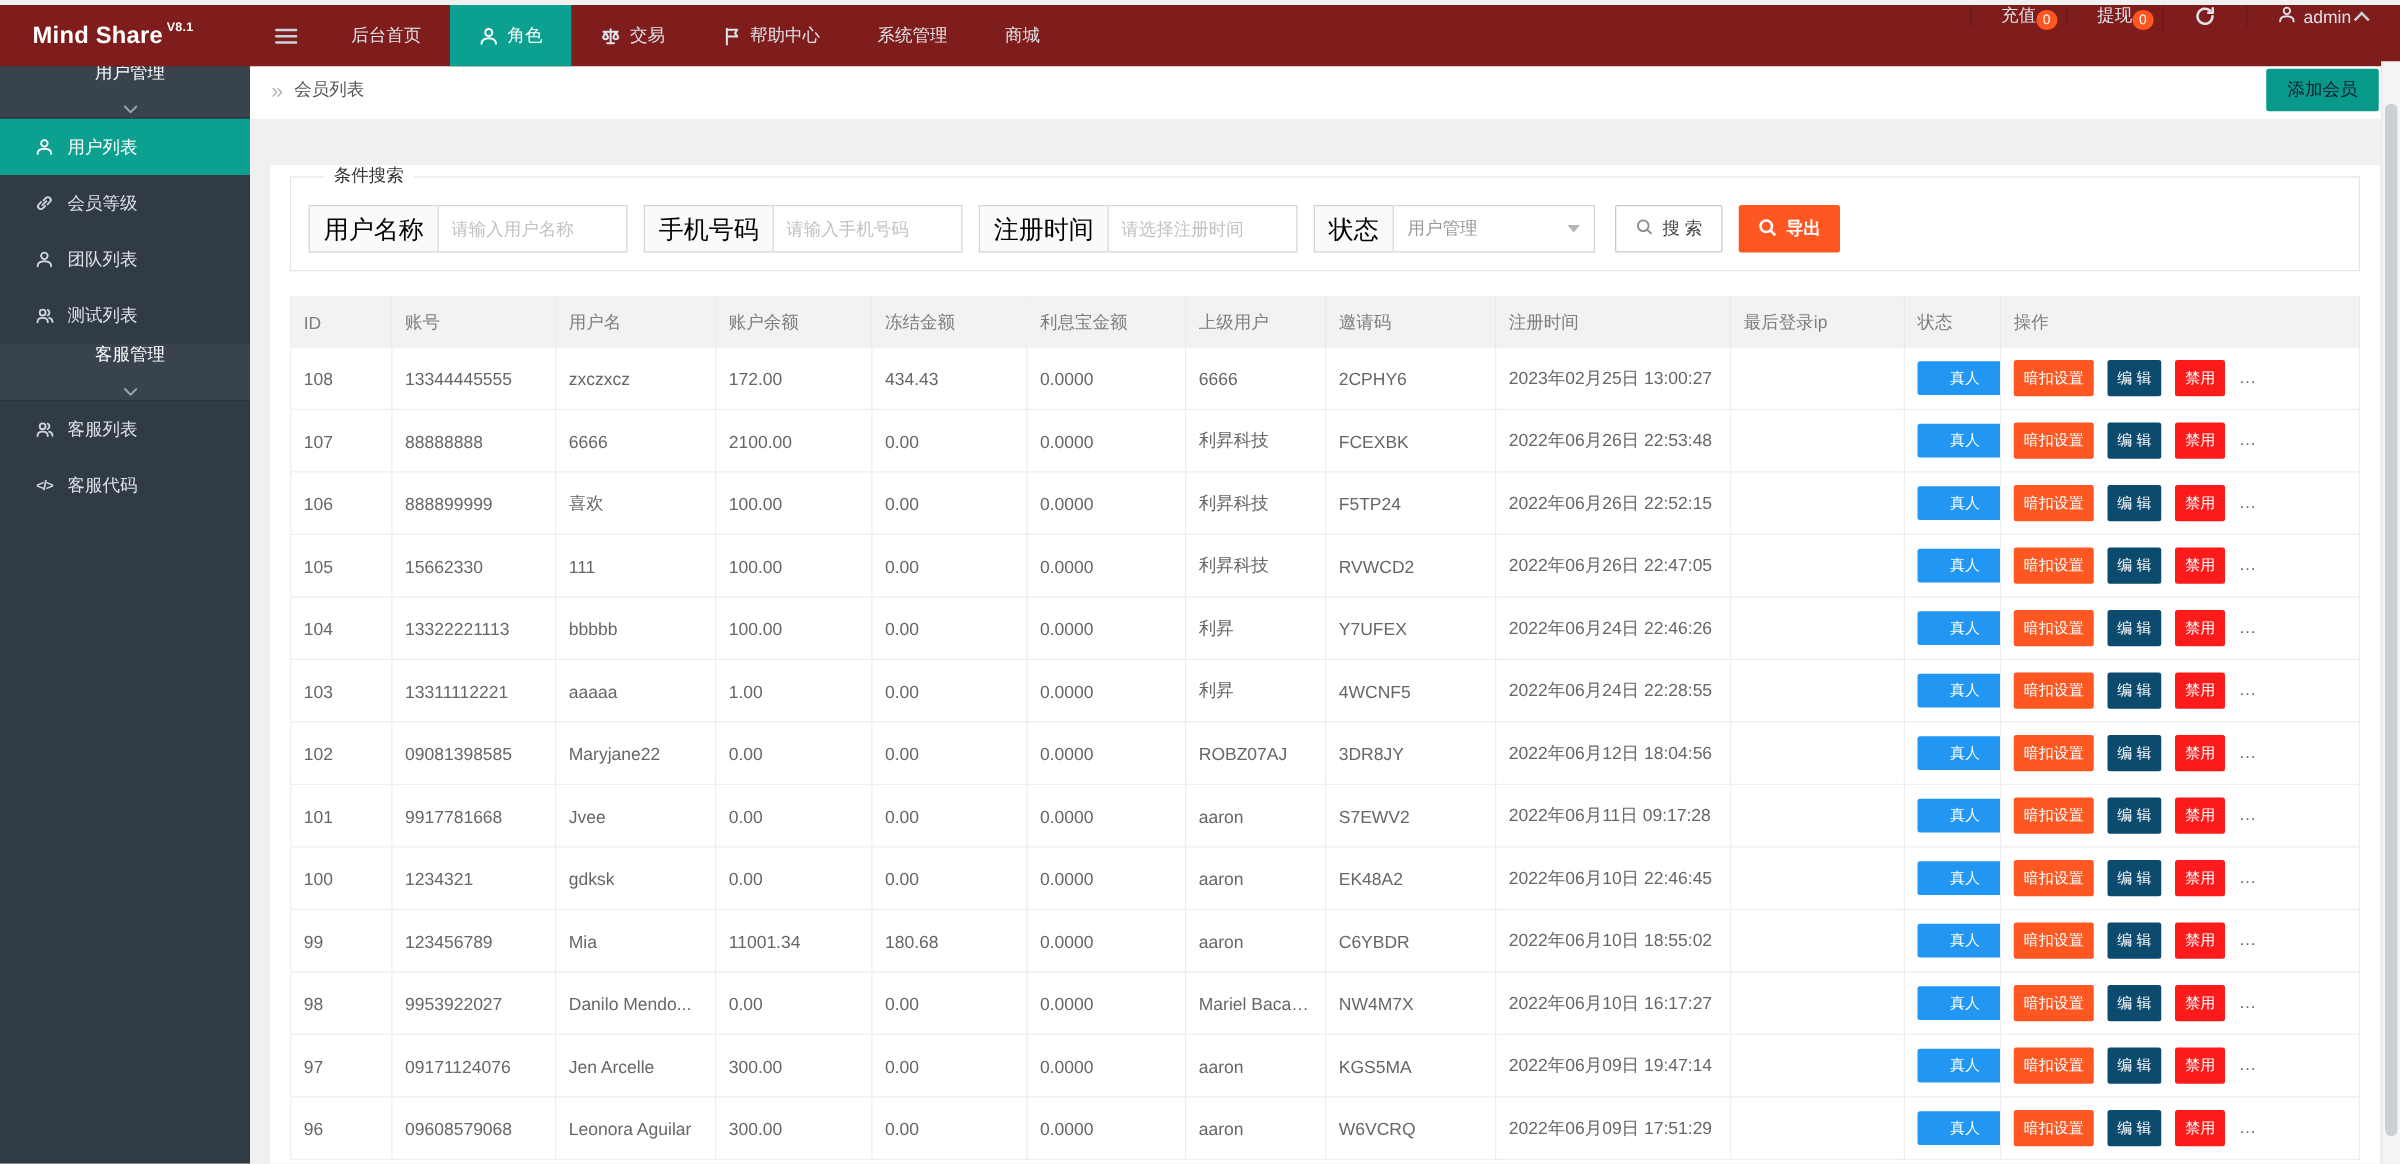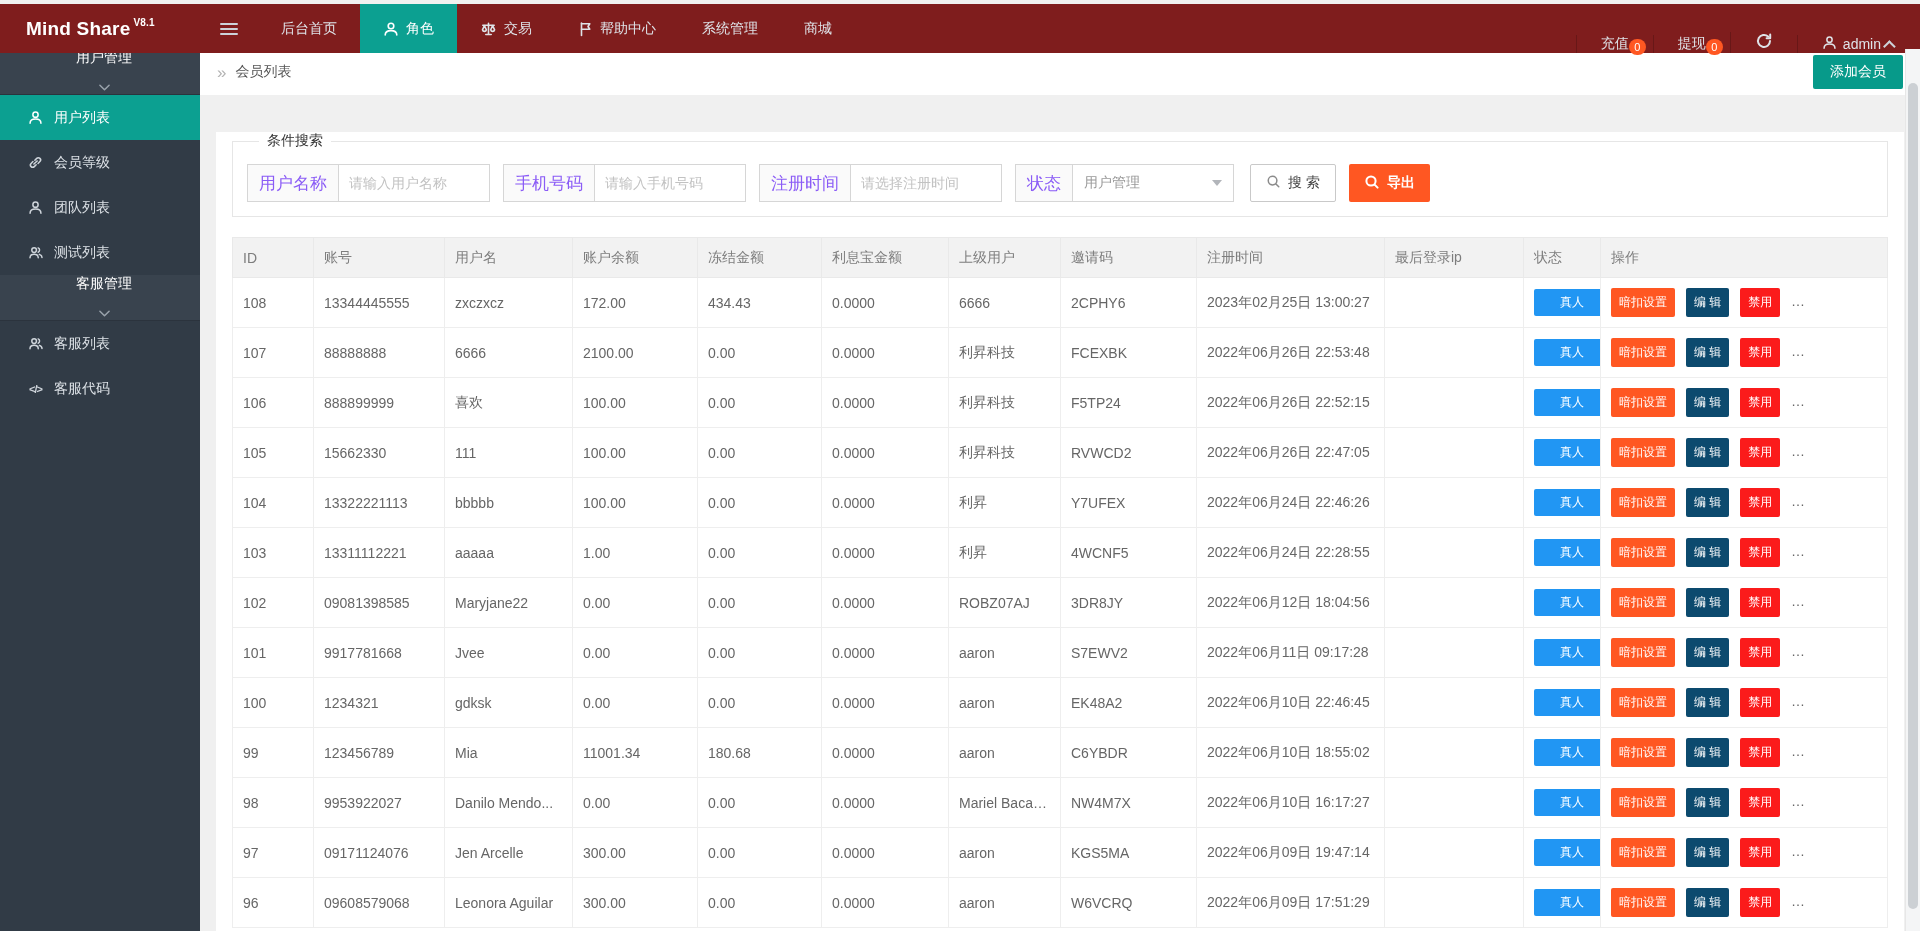--- a/index.html
+++ b/index.html
@@ -21,21 +21,21 @@
   .brand .ver { font-size:10px; font-weight:bold; margin-left:3px; transform:translateY(-6px); }
   .nav-toggle { width:58px; display:flex; align-items:center; justify-content:center; color:#cdd2d9; cursor:pointer; }
   .nav-toggle svg { display:block; }
   .mainnav { display:flex; align-items:stretch; }
   .mainnav a {
     display:flex; align-items:center; gap:7px; padding:0 23px;
     color:#dfe3e8; font-size:14px; text-decoration:none; cursor:pointer;
   }
   .mainnav a.active { background:#0ca091; color:#fff; }
   .nav-ico { display:flex; align-items:center; }
-  .nav-right { margin-left:auto; display:flex; align-items:flex-end; }
+  .nav-right { margin-left:auto; display:flex; align-items:flex-start; }
   .nav-right .nav-r-item {
     position:relative; display:flex; align-items:center; gap:6px; padding:0 24px;
     color:#dfe3e8; font-size:14px; cursor:pointer; border-left:1px solid rgba(0,0,0,.18);
   }
   .badge {
     position:absolute; top:4px; right:7px; background:#ff5722; color:#fff;
     font-size:11px; line-height:16px; min-width:17px; text-align:center;
     border-radius:9px; padding:0 4px; font-style:normal;
   }
   .chev-up { width:9px; height:9px; border-left:2px solid #cdd2d9; border-top:2px solid #cdd2d9; transform:rotate(45deg) translateY(3px); }
@@ -52,31 +52,31 @@
   }
   .side-item .s-ico { display:flex; align-items:center; width:17px; justify-content:center; color:#cfd5db; }
   .side-item.active { background:#0ca091; color:#fff; }
   .side-item.active .s-ico { color:#fff; }
   .code-glyph { font-size:11px; font-weight:bold; letter-spacing:-1px; }
   
   .main { position:absolute; top:49px; left:200px; right:0; bottom:0; background:#f0f0f0; overflow:hidden; }
   .crumb-bar { height:46px; background:#fff; display:flex; align-items:center; justify-content:space-between; padding:0 17px; }
   .crumb { display:flex; align-items:center; gap:9px; color:#555; font-size:14px; }
   .crumb-ico { color:#b3b3b3; font-size:17px; line-height:1; }
-  .add-btn { background:#079a8a; color:#ffffff; border:none; height:34px; padding:0 17px; font-size:14px; border-radius:2px; cursor:pointer; }
+  .add-btn { background:#079a8a; color:#0f172a; border:none; height:34px; padding:0 17px; font-size:14px; border-radius:2px; cursor:pointer; }
   .content { padding:23px 16px 0; }
   .panel { background:#fff; height:813px; padding:0 16px; }
   
   fieldset.search { border:1px solid #e6e6e6; margin:0; margin-top:14px; padding:6px 14px 14px; }
   fieldset.search legend { font-size:14px; color:#333; padding:0 8px; margin-left:12px; }
   .form-row { display:flex; align-items:center; gap:13px; margin-top:8px; }
   .fgroup { display:flex; align-items:stretch; height:38px; }
   .g-label {
     display:flex; align-items:center; background:#fafafa; border:1px solid #d6d6d6;
-    border-right:none; padding:0 11px; font-size:17px; color:#8b5cf6; white-space:nowrap;
+    border-right:none; padding:0 11px; font-size:20px; color:#000000; white-space:nowrap;
   }
   .fgroup input { width:152px; height:38px; border:1px solid #d6d6d6; padding:0 10px; font-size:14px; color:#333; outline:none; }
   .fgroup input::placeholder { color:#c2c2c2; }
   .selectbox {
     width:162px; border:1px solid #d6d6d6; background:#fff; display:flex;
     align-items:center; justify-content:space-between; padding:0 11px;
     font-size:14px; color:#999; cursor:pointer;
   }
   .caret-down { width:0; height:0; border-left:5px solid transparent; border-right:5px solid transparent; border-top:6px solid #b2b5ba; }
   .search-btn {

